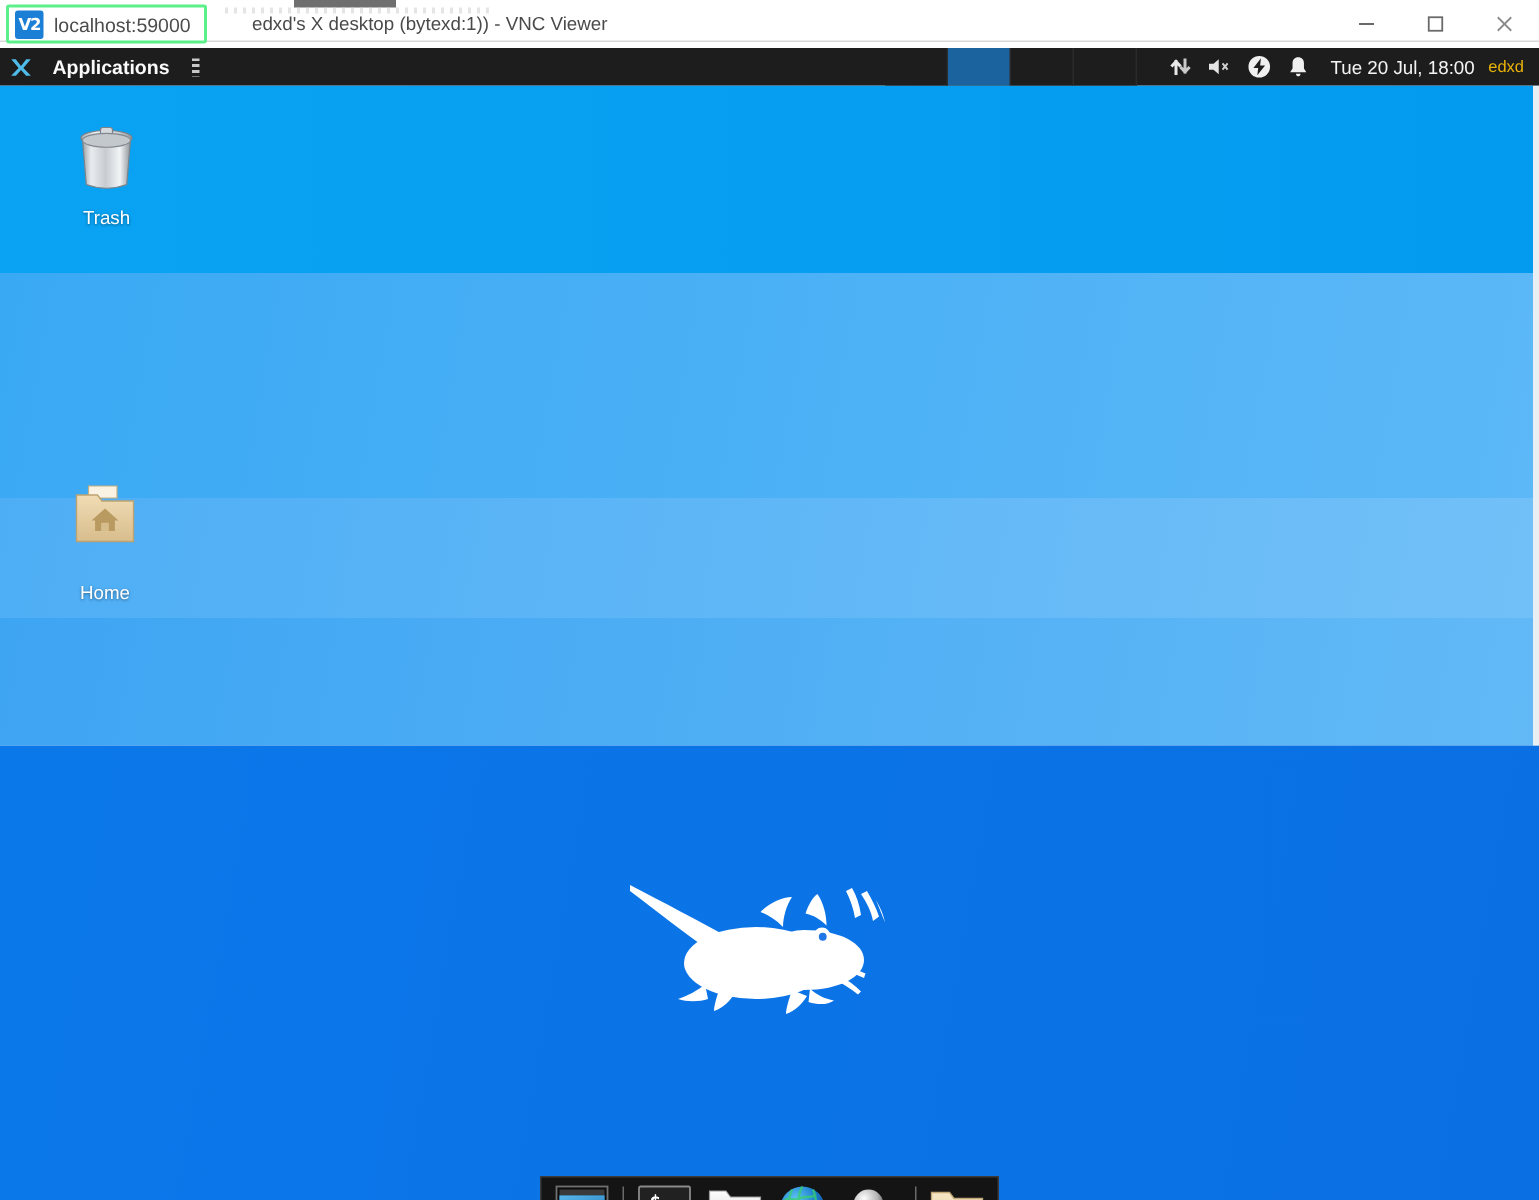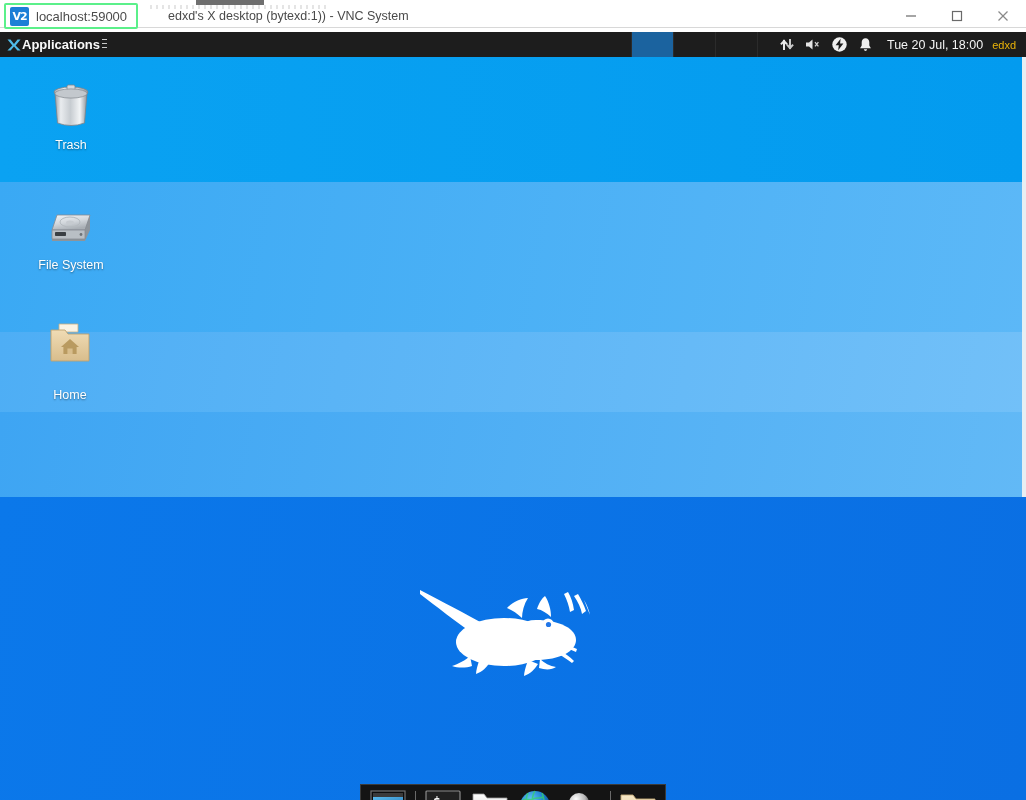--- a/index.html
+++ b/index.html
@@ -62,21 +62,21 @@
     overflow: hidden;
   }
 
   
   #xfce-panel {
     position: absolute; left: 0; top: 0; width: 1026px; height: 25px;
     background: #1d1d1d; display: flex; align-items: center;
     color: #f2f2f2; font-size: 12.5px;
   }
   #app-menu {
-    display: flex; align-items: center; gap: 0;
+    display: flex; align-items: center; gap: 13px;
     height: 25px; padding: 0 8px 0 6px;
   }
   #app-menu-label { font-weight: bold; font-size: 13px; color: #fafafa; }
   #app-menu-grip {
     width: 5px; height: 12px; margin-left: 2px;
     background: repeating-linear-gradient(180deg,#c8c8c8 0px,#c8c8c8 1.5px,transparent 1.5px,transparent 4px);
   }
 
   #workspace-switcher {
     position: absolute; left: 590px; top: 0px; height: 25px; display: flex;
@@ -127,21 +127,21 @@
 
   <div id="titlebar">
     <div id="vnc-tab-stub"></div>
     <div id="vnc-tab-dots"></div>
 
     <div id="address-chip">
       <div id="vnc-logo">V2</div>
       <span id="address-text">localhost:59000</span>
     </div>
 
-    <div id="window-title">edxd's X desktop (bytexd:1)) - VNC System</div>
+    <div id="window-title">edxd's X desktop (bytexd:1)) - VNC Viewer</div>
 
     <div id="window-buttons">
       <div class="winbtn">
         <svg width="12" height="12" viewBox="0 0 12 12">
             <line x1="1" y1="6" x2="11" y2="6" stroke="#6a6a6a" stroke-width="1.2"></line>
           </svg>
       </div>
       <div class="winbtn">
         <svg width="12" height="12" viewBox="0 0 12 12">
             <rect x="1.5" y="1.5" width="9" height="9" fill="none" stroke="#6a6a6a" stroke-width="1.2"></rect>
@@ -233,39 +233,20 @@
           </linearGradient>
         </defs>
         <ellipse cx="24" cy="12" rx="17" ry="5" fill="url(#lidG)" stroke="#7d8389" stroke-width="0.8"></ellipse>
         <rect x="20" y="5" width="8" height="5" rx="1.5" fill="#d5dadf" stroke="#7d8389" stroke-width="0.8"></rect>
         <path d="M8 13 L10.5 43 Q24 48 37.5 43 L40 13 Q24 18 8 13 Z" fill="url(#canG)" stroke="#7d8389" stroke-width="0.8"></path>
         <ellipse cx="24" cy="13.5" rx="16" ry="4.6" fill="#c3c8cd" stroke="#82888e" stroke-width="0.7"></ellipse>
       </svg>
       <span class="desk-label">Trash</span>
     </div>
 
-    <div class="desk-icon" style="left:25px; top:168px;">
-      <svg width="52" height="52" viewBox="0 0 52 52">
-        <defs>
-          <linearGradient id="hdG" x1="0" y1="0" x2="0.4" y2="1">
-            <stop offset="0%" stop-color="#f3f5f7"></stop>
-              <stop offset="55%" stop-color="#d2d7dc"></stop>
-            <stop offset="100%" stop-color="#a9afb5"></stop>
-          </linearGradient>
-        </defs>
-        <path d="M7 32 L12 16 L45 16 L45 30 L40 41 L7 41 Z" fill="#8e949a"></path>
-        <path d="M7 30 L12 15 L45 15 L40 30 Z" fill="url(#hdG)" stroke="#868c92" stroke-width="0.8"></path>
-        <path d="M7 30 L40 30 L40 39 L7 39 Z" fill="#b9bfc5" stroke="#868c92" stroke-width="0.8"></path>
-        <ellipse cx="25" cy="22" rx="10" ry="5" fill="none" stroke="#b4babf" stroke-width="1"></ellipse>
-        <ellipse cx="25" cy="22.5" rx="4" ry="2" fill="#c6cbd0"></ellipse>
-        <rect x="10" y="32" width="11" height="4" rx="0.8" fill="#3a3f44"></rect>
-        <circle cx="36" cy="34.5" r="1.4" fill="#6d7277"></circle>
-      </svg>
-      <span class="desk-label">File System</span>
-    </div>
 
     <div class="desk-icon" style="left:24px; top:288px;gap:20px;">
       <svg width="50" height="48" viewBox="0 0 50 48">
         <defs>
           <linearGradient id="folG" x1="0" y1="0" x2="0" y2="1">
             <stop offset="0%" stop-color="#f0dcb5"></stop>
               <stop offset="100%" stop-color="#d8bd8c"></stop>
           </linearGradient>
         </defs>
         <path d="M14 4 L33 4 L33 12 L14 12 Z" fill="#faf3e4" stroke="#c6ad80" stroke-width="0.8"></path>

